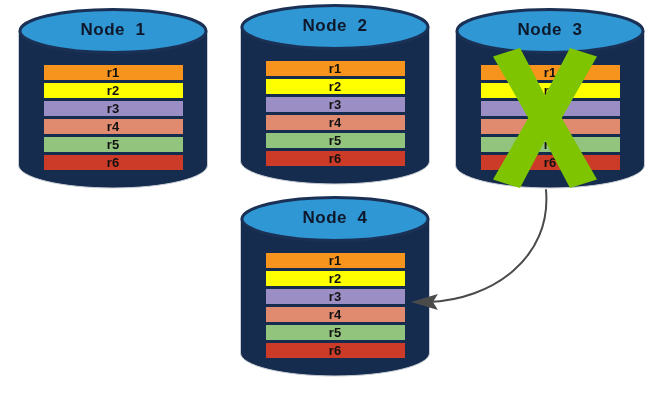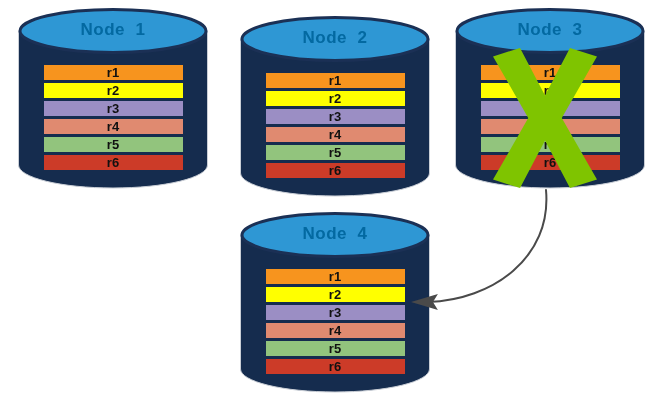--- a/index.html
+++ b/index.html
@@ -32,21 +32,21 @@
     left: 0;
     top: 0;
     overflow: visible;
   }
 
   .node-title {
     position: absolute;
     left: 0;
     width: 100%;
     text-align: center;
-    color: #0369a1;
+    color: #0f172a;
     font-weight: bold;
     font-family: "Liberation Sans", sans-serif;
     letter-spacing: 0.5px;
     white-space: pre;
     user-select: none;
   }
 
   .rec-list {
     position: absolute;
     left: 0;
@@ -107,21 +107,21 @@
           <span>r4</span>
         </div>
         <div class="rec" style="background: rgb(146, 196, 125); width: 139px; height: 15px; margin-bottom: 3px; font-size: 13px;">
           <span>r5</span>
         </div>
         <div class="rec" style="background: rgb(204, 59, 40); width: 139px; height: 15px; margin-bottom: 3px; font-size: 13px;">
           <span>r6</span>
         </div>
       </div>
     </div>
-    <div class="node" style="left: 240px; top: 16px; width: 190px; height: 180px;">
+    <div class="node" style="left: 240px; top: 4px; width: 190px; height: 180px;">
       <svg class="node-svg" width="190" height="180" viewBox="0 0 190 180">
         <path d="M 0.5,23 L 0.5,157 A 94.5,23 0 0 0 189.5,157 L 189.5,23 Z" fill="#152C4E" stroke="#C9CED6" stroke-width="1"></path>
         <ellipse cx="95" cy="23" rx="93" ry="21.5" fill="#2E97D4" stroke="#1B3055" stroke-width="3"></ellipse>
       </svg>
       <div class="node-title" style="top: 12px; font-size: 17px;">Node  2</div>
       <div class="rec-list" style="top: 57px;">
         <div class="rec" style="background: rgb(247, 148, 30); width: 139px; height: 15px; margin-bottom: 3px; font-size: 13px;">
           <span>r1</span>
         </div>
         <div class="rec" style="background: rgb(255, 255, 0); width: 139px; height: 15px; margin-bottom: 3px; font-size: 13px;">
@@ -161,21 +161,21 @@
           <span>r4</span>
         </div>
         <div class="rec" style="background: rgb(146, 196, 125); width: 139px; height: 15px; margin-bottom: 3px; font-size: 13px;">
           <span>r5</span>
         </div>
         <div class="rec" style="background: rgb(204, 59, 40); width: 139px; height: 15px; margin-bottom: 3px; font-size: 13px;">
           <span>r6</span>
         </div>
       </div>
     </div>
-    <div class="node" style="left: 240px; top: 212px; width: 190px; height: 180px;">
+    <div class="node" style="left: 240px; top: 196px; width: 190px; height: 180px;">
       <svg class="node-svg" width="190" height="180" viewBox="0 0 190 180">
         <path d="M 0.5,23 L 0.5,157 A 94.5,23 0 0 0 189.5,157 L 189.5,23 Z" fill="#152C4E" stroke="#C9CED6" stroke-width="1"></path>
         <ellipse cx="95" cy="23" rx="93" ry="21.5" fill="#2E97D4" stroke="#1B3055" stroke-width="3"></ellipse>
       </svg>
       <div class="node-title" style="top: 12px; font-size: 17px;">Node  4</div>
       <div class="rec-list" style="top: 57px;">
         <div class="rec" style="background: rgb(247, 148, 30); width: 139px; height: 15px; margin-bottom: 3px; font-size: 13px;">
           <span>r1</span>
         </div>
         <div class="rec" style="background: rgb(255, 255, 0); width: 139px; height: 15px; margin-bottom: 3px; font-size: 13px;">

